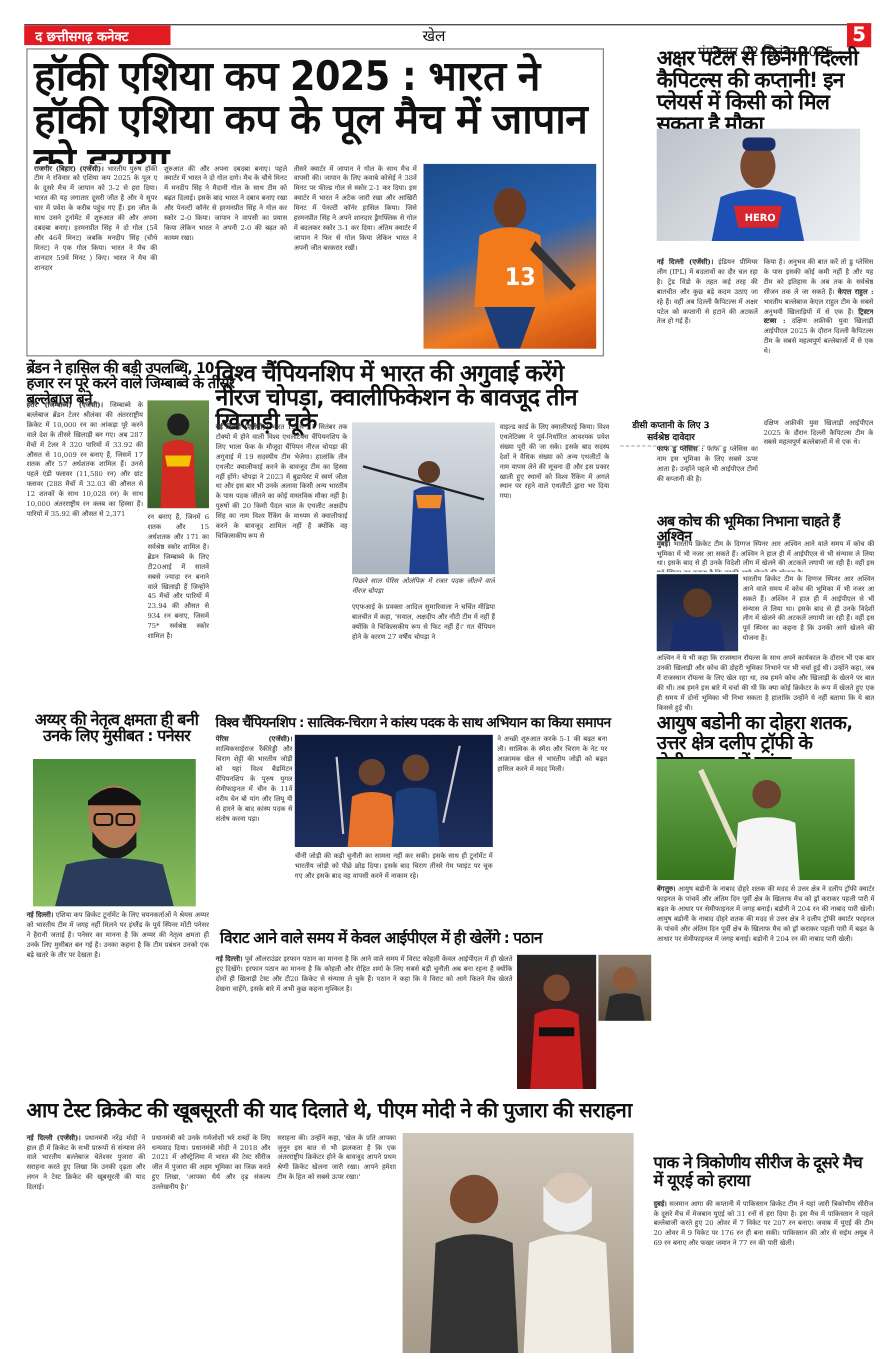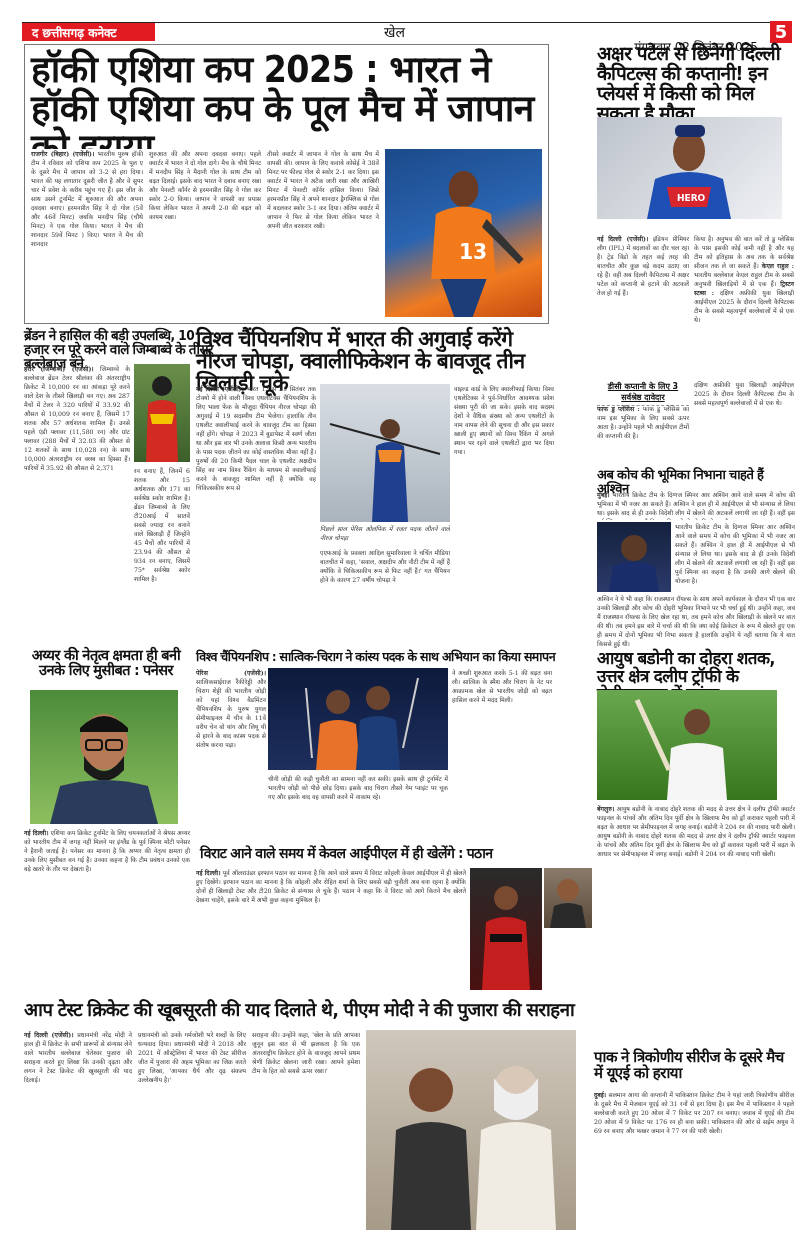--- a/index.html
+++ b/index.html
@@ -62,21 +62,21 @@
   <b>नई दिल्ली (एजेंसी)।</b>
   <span>इंडियन प्रीमियर लीग (IPL) में बदलावों का दौर चल रहा है। ट्रेड विंडो के तहत कई तरह की बातचीत और कुछ बड़े कदम उठाए जा रहे हैं। वहीं अब दिल्ली कैपिटल्स में अक्षर पटेल को कप्तानी से हटाने की अटकलें तेज हो गई हैं।</span>
 </div>
 <div class="text-block" style="left:694px; top:234px; width:100px; height:142px;">
   <span>किया है। अनुभव की बात करें तो डु प्लेसिस के पास इसकी कोई कमी नहीं है और यह टीम को इतिहास के अब तक के सर्वश्रेष्ठ सीजन तक ले जा सकते हैं।</span>
   <b>केएल राहुल :</b>
   <span>भारतीय बल्लेबाज केएल राहुल टीम के सबसे अनुभवी खिलाड़ियों में से एक हैं।</span>
   <b>ट्रिस्टन स्टब्स :</b>
   <span>दक्षिण अफ्रीकी युवा खिलाड़ी आईपीएल 2025 के दौरान दिल्ली कैपिटल्स टीम के सबसे महत्वपूर्ण बल्लेबाजों में से एक थे।</span>
 </div>
-<div class="subhl" style="position:absolute; left:597px; top:380px; width:92px; border-bottom:1px dashed #999; padding-bottom:3px;text-decoration:underline;">डीसी कप्तानी के लिए 3 सर्वश्रेष्ठ दावेदार</div>
+<div class="subhl" style="position:absolute; left:564px; top:380px; width:92px; border-bottom:1px dashed #999; padding-bottom:3px;">डीसी कप्तानी के लिए 3 सर्वश्रेष्ठ दावेदार</div>
 <div class="text-block" style="left:597px; top:404px; width:92px; height:58px;">
   <b>फाफ डु प्लेसिस :</b>
   <span>फाफ डु प्लेसिस का नाम इस भूमिका के लिए सबसे ऊपर आता है। उन्होंने पहले भी आईपीएल टीमों की कप्तानी की है।</span>
 </div>
 <div class="text-block" style="left:694px; top:380px; width:100px; height:82px;">
   <span>दक्षिण अफ्रीकी युवा खिलाड़ी आईपीएल 2025 के दौरान दिल्ली कैपिटल्स टीम के सबसे महत्वपूर्ण बल्लेबाजों में से एक थे।</span>
 </div>
 
 <div class="hl" style="position:absolute; left:24px; top:328px; width:190px; font-size:13.5px;">ब्रेंडन ने हासिल की बड़ी उपलब्धि, 10 हजार रन पूरे करने वाले जिम्बाब्वे के तीसरे बल्लेबाज बने</div>
 <div class="text-block" style="left:24px; top:364px; width:106px; height:256px;">

